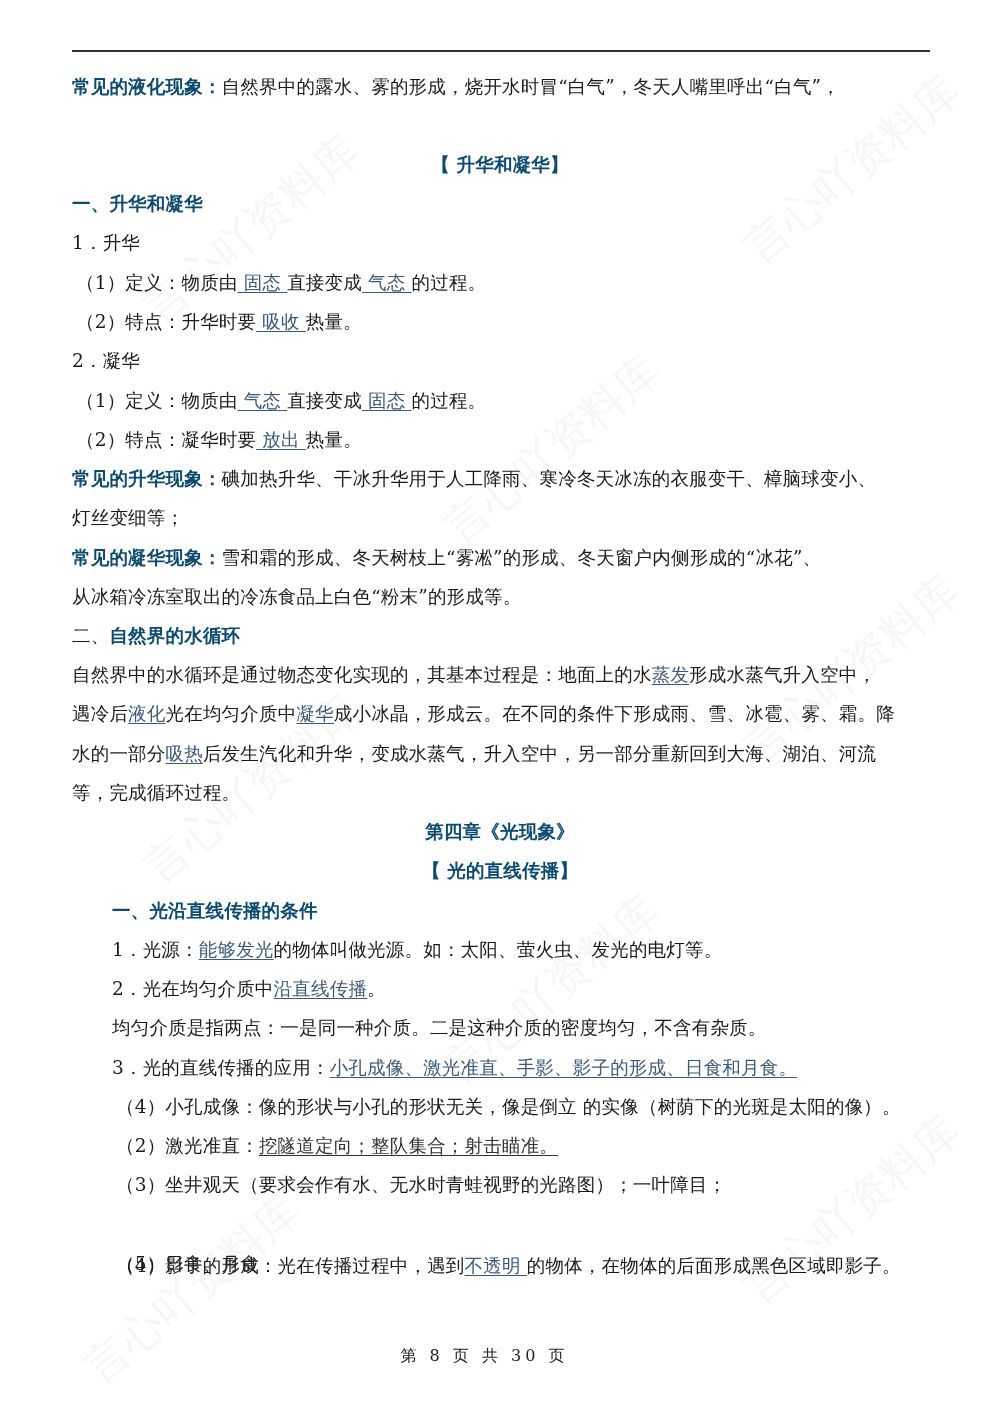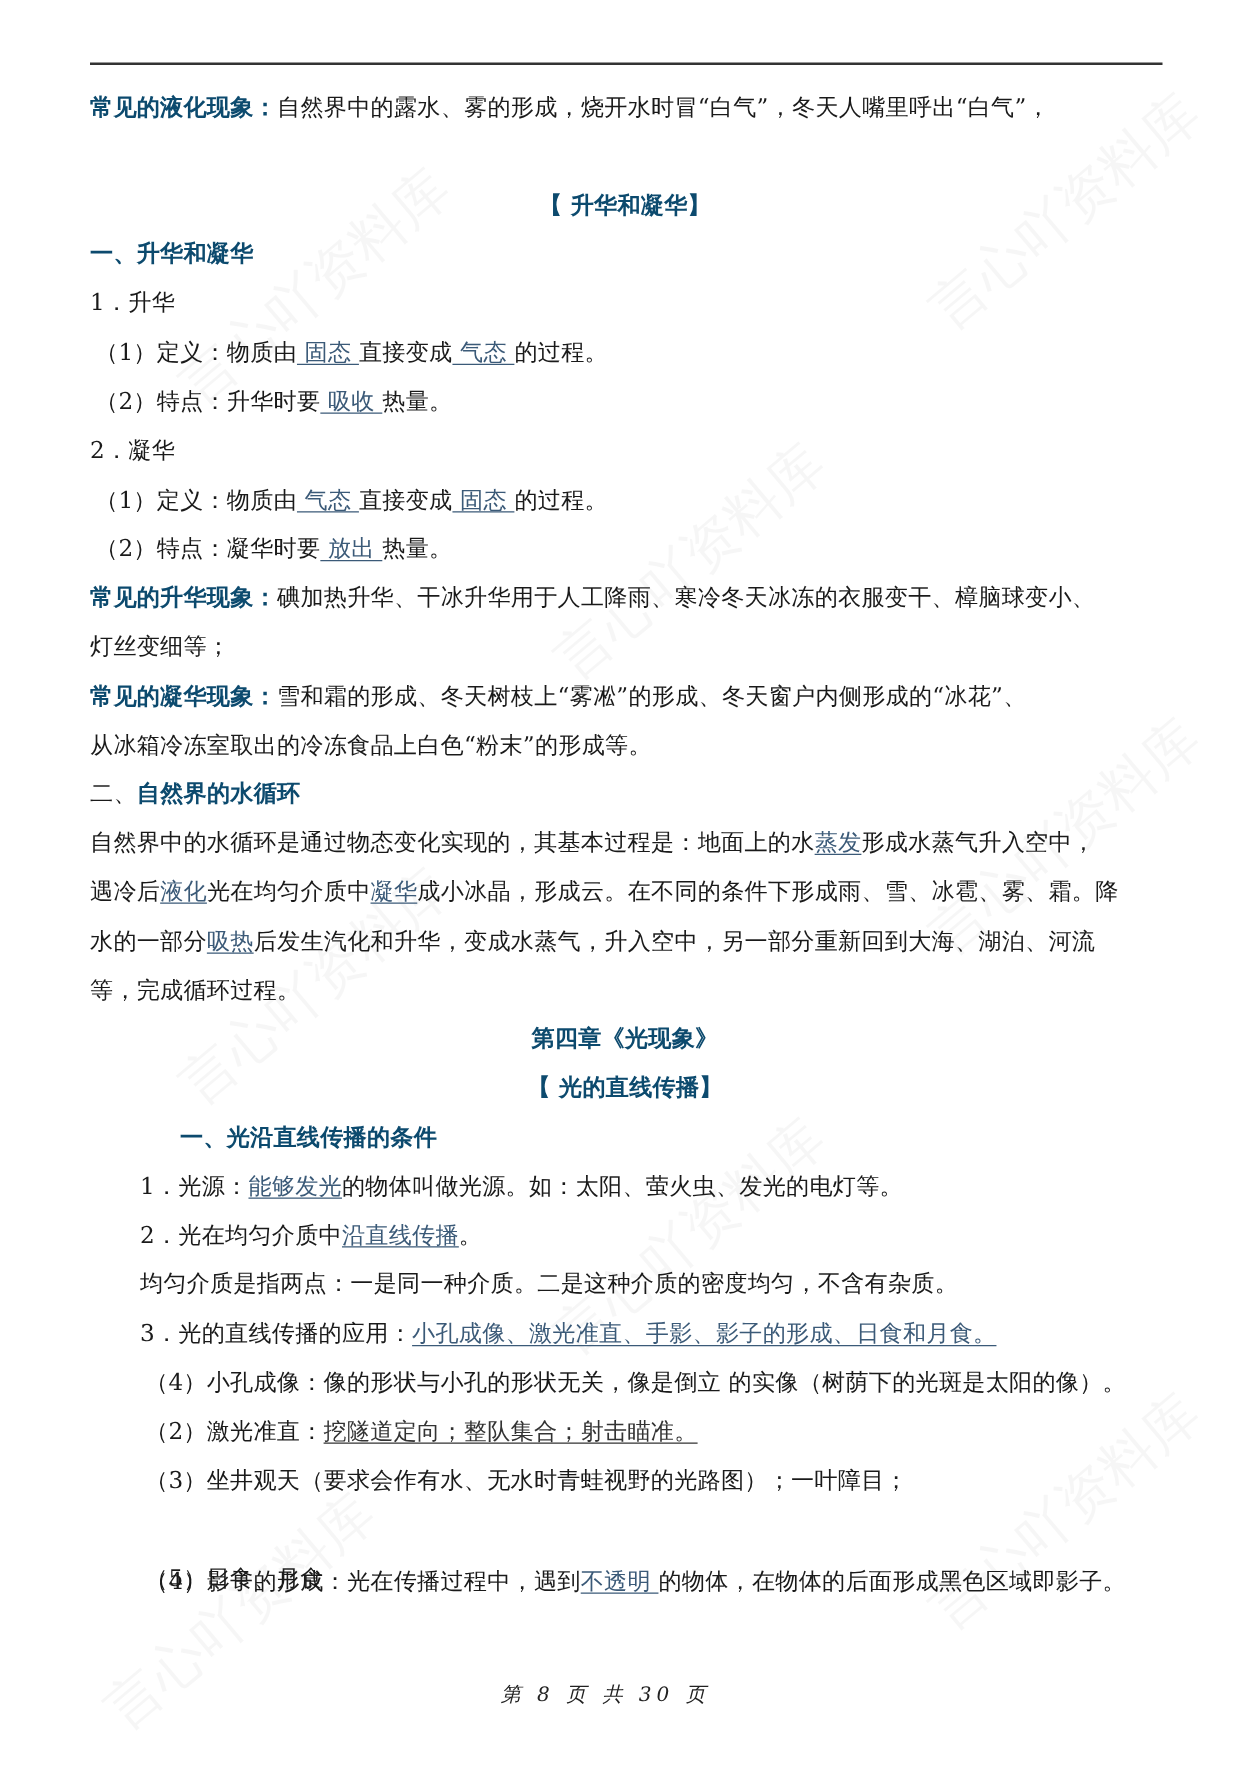--- a/index.html
+++ b/index.html
@@ -8,21 +8,21 @@
     font-family: "DejaVu Serif", "Liberation Serif", serif;
     color: #1a1a1a;
   }
   .page { position: absolute; left: 0; top: 0; width: 1000px; height: 1414px; }
   .top-rule { position: absolute; left: 72px; top: 50px; width: 858px; height: 2px; background: #333; }
   .line { position: absolute; left: 72px; font-size: 18.5px; line-height: 24px; white-space: nowrap; letter-spacing: 0.2px; }
   .ind { left: 112px; }
   .hdr { color: #0c4a6e; font-weight: bold; }
   .center { left: 0; width: 1000px; text-align: center; }
   .fill { color: #3b5a78; text-decoration: underline; text-decoration-color: #3b5a78; text-underline-offset: 3px; }
-  .footer { position: absolute; left: 0; width: 969px; top: 1346px; text-align: center; font-size: 16px; color: #222; letter-spacing: 4px; font-style: italic; }
+  .footer { position: absolute; left: 0; width: 969px; top: 1346px; text-align: center; font-size: 16px; color: #222; letter-spacing: 4px; }
   .wm { position: absolute; font-size: 44px; color: rgba(0,0,0,0.035); transform: rotate(-40deg); white-space: nowrap; font-family: "DejaVu Sans", sans-serif; pointer-events: none; }
 </style>
 </head>
 <body>
 
 <div class="page">
   <div class="wm" style="left:120px;top:200px;">言心吖资料库</div>
   <div class="wm" style="left:420px;top:420px;">言心吖资料库</div>
   <div class="wm" style="left:720px;top:140px;">言心吖资料库</div>
   <div class="wm" style="left:720px;top:640px;">言心吖资料库</div>
@@ -71,21 +71,21 @@
   <div class="line" style="top:702px;">
     <span>遇冷后</span><span class="fill">液化</span><span>光在均匀介质中</span><span class="fill">凝华</span><span>成小冰晶，形成云。在不同的条件下形成雨、雪、冰雹、雾、霜。降</span>
   </div>
   <div class="line" style="top:742px;">
     <span>水的一部分</span><span class="fill">吸热</span><span>后发生汽化和升华，变成水蒸气，升入空中，另一部分重新回到大海、湖泊、河流</span>
   </div>
   <div class="line" style="top:781px;">等，完成循环过程。</div>
 
   <div class="line center hdr" style="top:820px;">第四章《光现象》</div>
   <div class="line center hdr" style="top:859px;">【 光的直线传播】</div>
-  <div class="line ind hdr" style="top:899px;margin-left:32px;">一、光沿直线传播的条件</div>
+  <div class="line ind hdr" style="top:899px;">一、光沿直线传播的条件</div>
   <div class="line ind" style="top:938px;">
     <span>1．光源：</span><span class="fill">能够发光</span><span>的物体叫做光源。如：太阳、萤火虫、发光的电灯等。</span>
   </div>
   <div class="line ind" style="top:977px;">
     <span>2．光在均匀介质中</span><span class="fill">沿直线传播</span><span>。</span>
   </div>
   <div class="line ind" style="top:1016px;">均匀介质是指两点：一是同一种介质。二是这种介质的密度均匀，不含有杂质。</div>
   <div class="line ind" style="top:1056px;">
     <span>3．光的直线传播的应用：</span><span class="fill">小孔成像、激光准直、手影、影子的形成、日食和月食。</span>
   </div>

